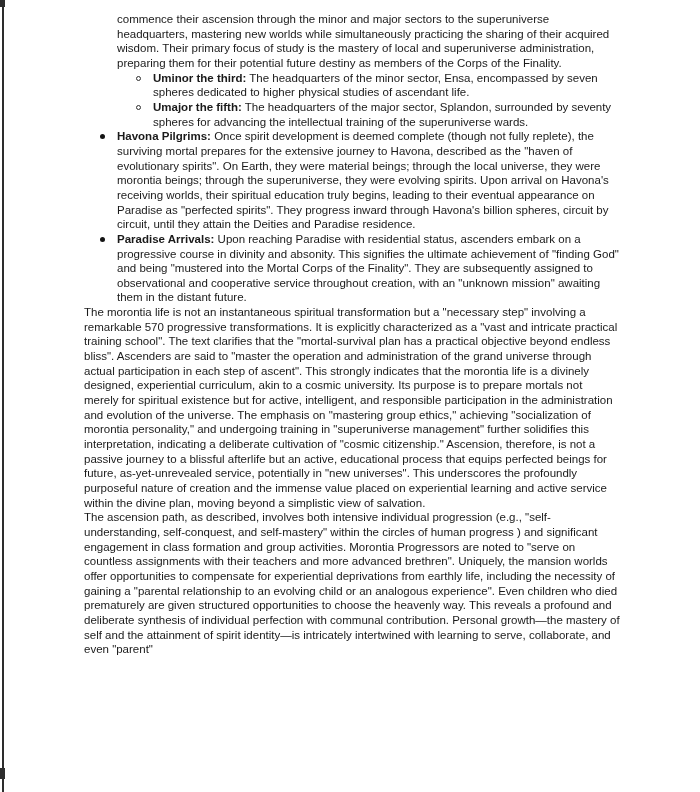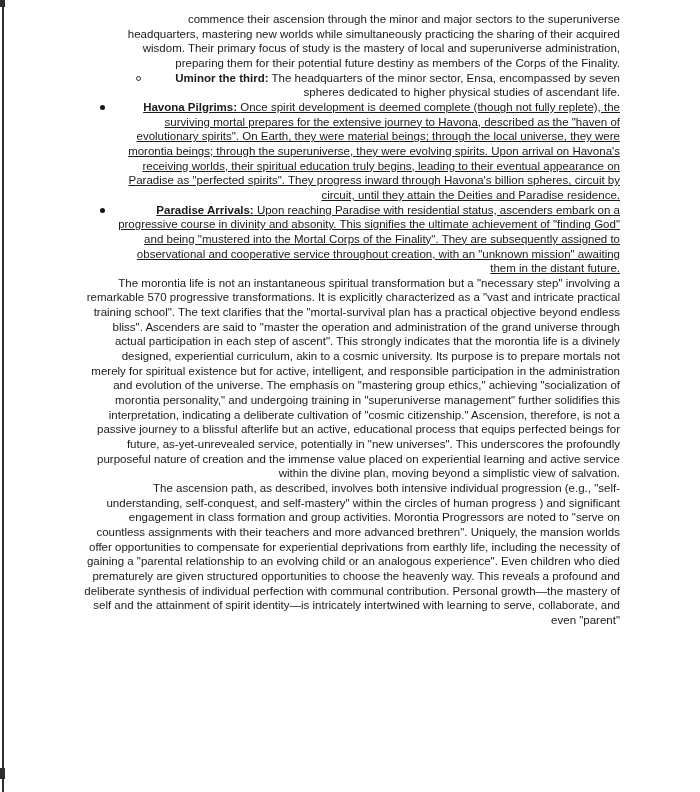--- a/index.html
+++ b/index.html
@@ -24,26 +24,26 @@
   }
   .edge-nub-bottom {
     position: absolute; left: 0; top: 768px;
     width: 5px; height: 11px; background: #2d2d2d;
   }
   .content {
     position: absolute; left: 84px; top: 12px;
     width: 536px;
     font-size: 11.5px;
     line-height: 14.65px;
-    text-align: right;
+    text-align: left;
   }
   .para { margin: 0; }
   .hang { margin-left: 33px; }
   .bullet { position: relative; }
-  .b1 { margin-left: 33px; text-decoration: underline; }
+  .b1 { margin-left: 33px; }
   .b2 { margin-left: 69px; }
   .marker {
     position: absolute; left: -17px; top: 5px;
     width: 5px; height: 5px; border-radius: 50%;
     display: inline-block;
   }
   .solid { background: #141414; }
   .hollow { background: transparent; border: 1.2px solid #2f2f2f; }
   b { font-weight: bold; }
 </style>
@@ -56,20 +56,24 @@
 
 <div class="content">
 
   <p class="para hang"><span>commence their ascension through the minor and major sectors to the superuniverse headquarters, mastering new worlds while simultaneously practicing the sharing of their acquired wisdom. Their primary focus of study is the mastery of local and superuniverse administration, preparing them for their potential future destiny as members of the Corps of the Finality.</span></p>
 
   <div class="bullet b2">
     <span class="marker hollow"></span>
     <p class="para"><b>Uminor the third:</b> <span>The headquarters of the minor sector, Ensa, encompassed by seven spheres dedicated to higher physical studies of ascendant life.</span></p>
   </div>
 
+  <div class="bullet b2">
+    <span class="marker hollow"></span>
+    <p class="para"><b>Umajor the fifth:</b> <span>The headquarters of the major sector, Splandon, surrounded by seventy spheres for advancing the intellectual training of the superuniverse wards.</span></p>
+  </div>
 
 
   <div class="bullet b1">
     <span class="marker solid"></span>
     <p class="para"><b>Havona Pilgrims:</b> <span>Once spirit development is deemed complete (though not fully replete), the surviving mortal prepares for the extensive journey to Havona, described as the "haven of evolutionary spirits". On Earth, they were material beings; through the local universe, they were morontia beings; through the superuniverse, they were evolving spirits. Upon arrival on Havona's receiving worlds, their spiritual education truly begins, leading to their eventual appearance on Paradise as "perfected spirits". They progress inward through Havona's billion spheres, circuit by circuit, until they attain the Deities and Paradise residence.</span></p>
   </div>
 
   <div class="bullet b1">
     <span class="marker solid"></span>
     <p class="para"><b>Paradise Arrivals:</b> <span>Upon reaching Paradise with residential status, ascenders embark on a progressive course in divinity and absonity. This signifies the ultimate achievement of "finding God" and being "mustered into the Mortal Corps of the Finality". They are subsequently assigned to observational and cooperative service throughout creation, with an "unknown mission" awaiting them in the distant future.</span></p>

